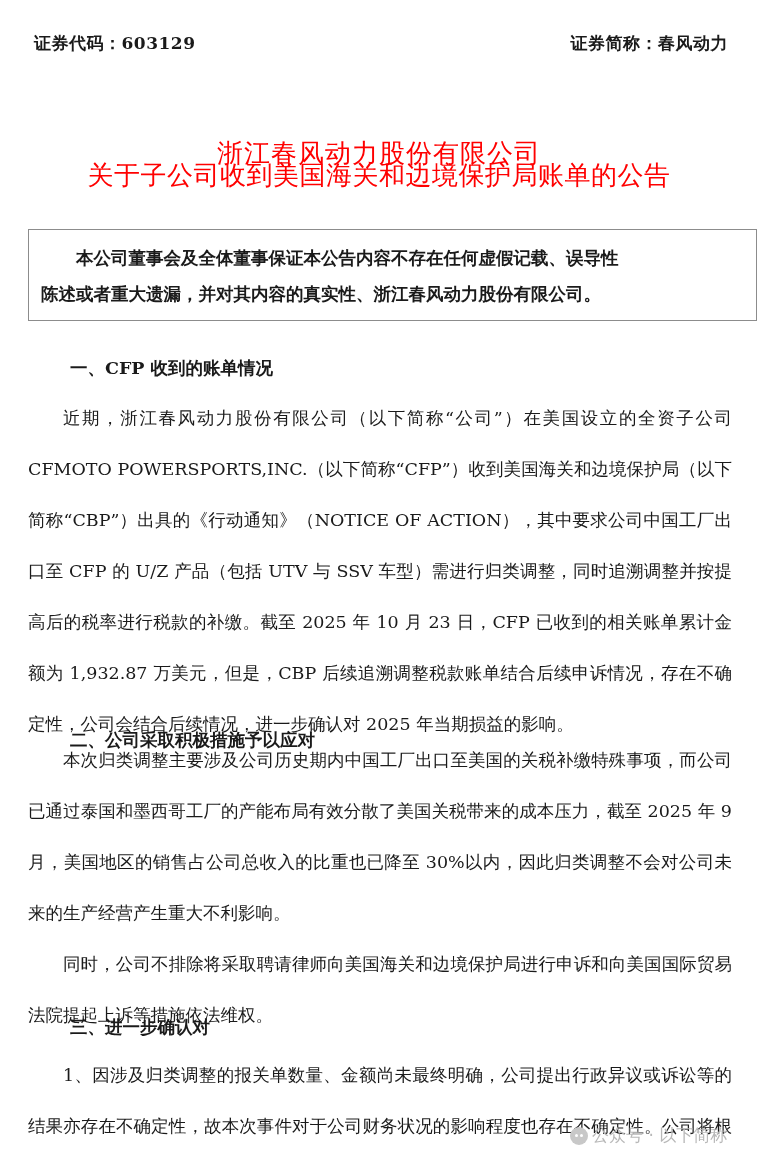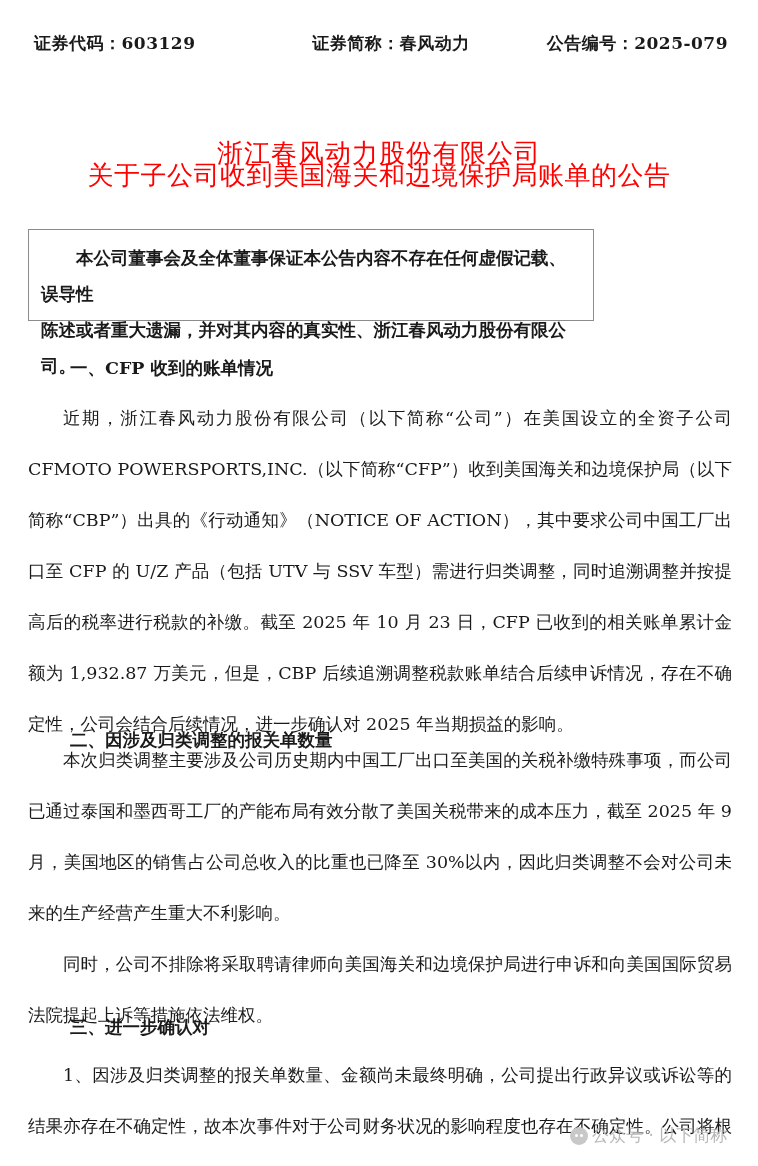--- a/index.html
+++ b/index.html
@@ -15,21 +15,21 @@
   }
   .header-row .mid { margin-left: 40px; }
   .title {
     position: absolute; left: 0; right: 0; text-align: center;
     color: #ff0000; font-weight: normal;
     font-family: "DejaVu Sans", "Liberation Sans", sans-serif;
   }
   .title1 { top: 100px; font-size: 26px; letter-spacing: 1px; margin-top: 36px; }
   .title2 { top: 158px; font-size: 26px; letter-spacing: 0.5px; }
   .statement {
-    position: absolute; top: 229px; left: 28px; width: 566px; height: 92px;
+    position: absolute; top: 229px; left: 28px; width: 729px; height: 92px;
     border: 1px solid #8c8c8c; box-sizing: border-box;
     padding: 10px 12px 0 12px;
     font-size: 17.5px; font-weight: bold; line-height: 36px;
     font-family: "DejaVu Sans", "Liberation Sans", sans-serif;
   }
   .statement .indent { text-indent: 35px; }
   .body-text {
     position: absolute; left: 28px; width: 704px;
     font-size: 17.5px; line-height: 51px; text-align: justify;
   }
@@ -54,37 +54,36 @@
   }
   .wm-icon::before { left: 5px; }
   .wm-icon::after { left: 10px; }
 </style>
 </head>
 <body>
 
 <div class="header-row">
   <span>证券代码：603129</span>
   <span class="mid">证券简称：春风动力</span>
-  <span>公告编号：2025-079</span>
 </div>
 
 <div class="title title1">浙江春风动力股份有限公司</div>
 <div class="title title2">关于子公司收到美国海关和边境保护局账单的公告</div>
 
 <div class="statement">
   <p class="indent">本公司董事会及全体董事保证本公告内容不存在任何虚假记载、误导性</p>
   <p>陈述或者重大遗漏，并对其内容的真实性、浙江春风动力股份有限公司。</p>
 </div>
 
 <div class="section-h" style="top:356px;text-align:right;">一、CFP 收到的账单情况</div>
 <div class="body-text" style="top:393px;">
   <p class="indent">近期，浙江春风动力股份有限公司（以下简称“公司”）在美国设立的全资子公司 CFMOTO POWERSPORTS,INC.（以下简称“CFP”）收到美国海关和边境保护局（以下简称“CBP”）出具的《行动通知》（NOTICE OF ACTION），其中要求公司中国工厂出口至 CFP 的 U/Z 产品（包括 UTV 与 SSV 车型）需进行归类调整，同时追溯调整并按提高后的税率进行税款的补缴。截至 2025 年 10 月 23 日，CFP 已收到的相关账单累计金额为 1,932.87 万美元，但是，CBP 后续追溯调整税款账单结合后续申诉情况，存在不确定性，公司会结合后续情况，进一步确认对 2025 年当期损益的影响。</p>
 </div>
 
-<div class="section-h" style="top:728px;">二、因涉及归类调整的报关单数量</div>
+<div class="section-h" style="top:728px;">二、公司采取积极措施予以应对</div>
 <div class="body-text" style="top:735px;">
   <p class="indent">本次归类调整主要涉及公司历史期内中国工厂出口至美国的关税补缴特殊事项，而公司已通过泰国和墨西哥工厂的产能布局有效分散了美国关税带来的成本压力，截至 2025 年 9 月，美国地区的销售占公司总收入的比重也已降至 30%以内，因此归类调整不会对公司未来的生产经营产生重大不利影响。</p>
   <p class="indent">同时，公司不排除将采取聘请律师向美国海关和边境保护局进行申诉和向美国国际贸易法院提起上诉等措施依法维权。</p>
 </div>
 
 <div class="section-h" style="top:1015px;">三、进一步确认对</div>
 <div class="body-text" style="top:1050px;">
   <p class="indent">1、因涉及归类调整的报关单数量、金额尚未最终明确，公司提出行政异议或诉讼等的结果亦存在不确定性，故本次事件对于公司财务状况的影响程度也存在不确定性。公司将根据相关事项进展情况及时履行信息披露义务。</p>
 </div>
 

